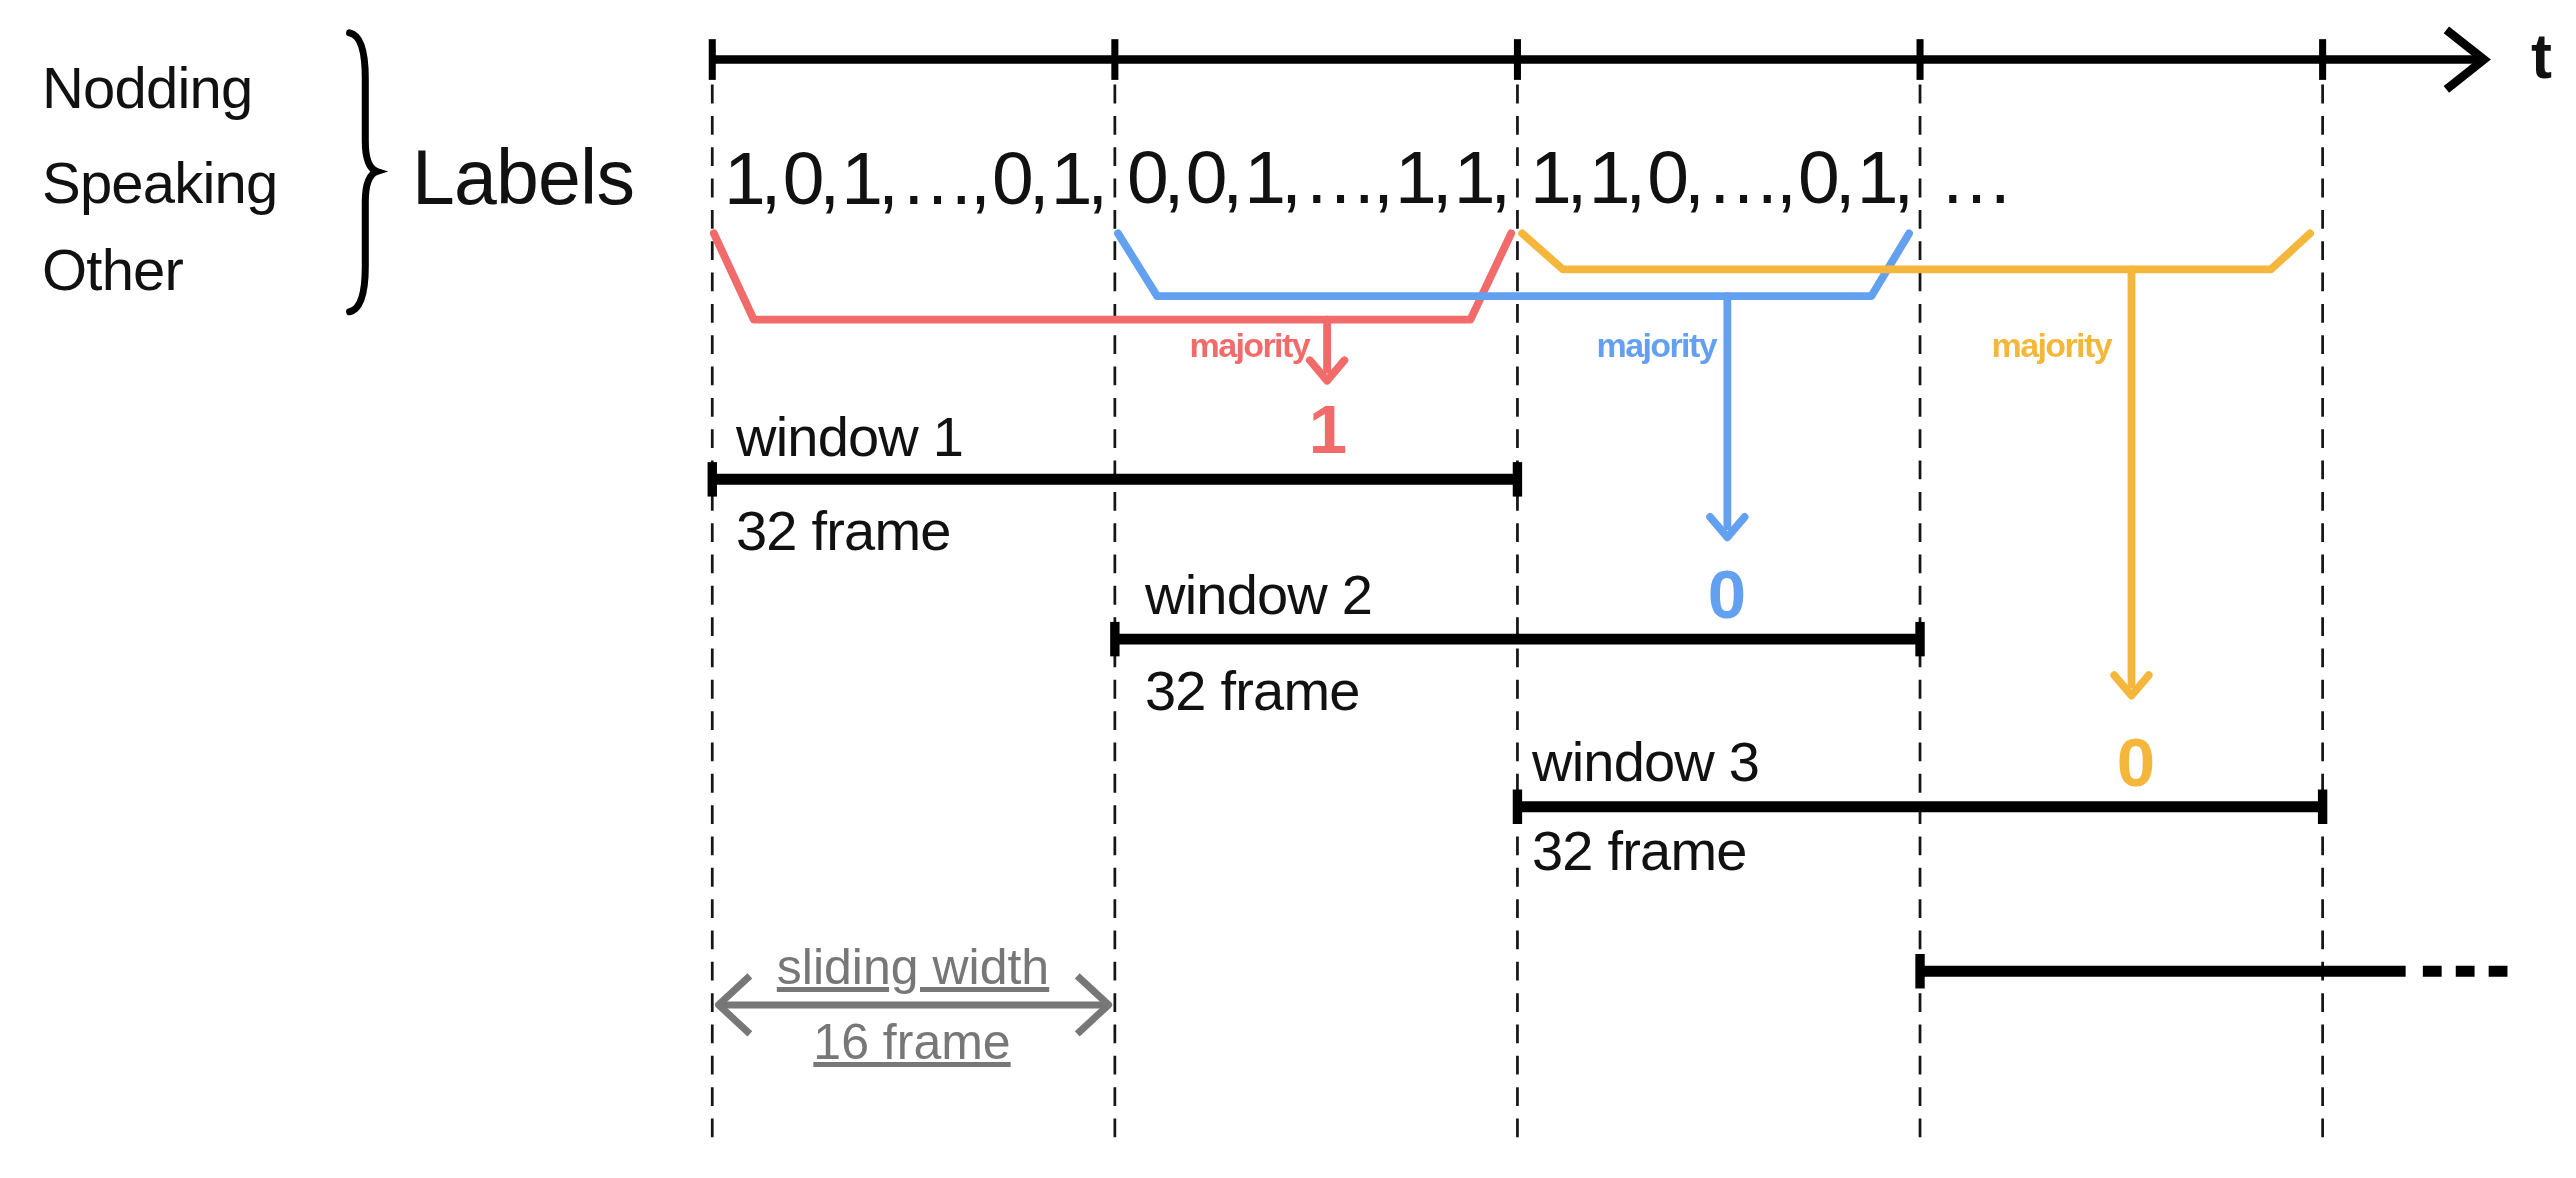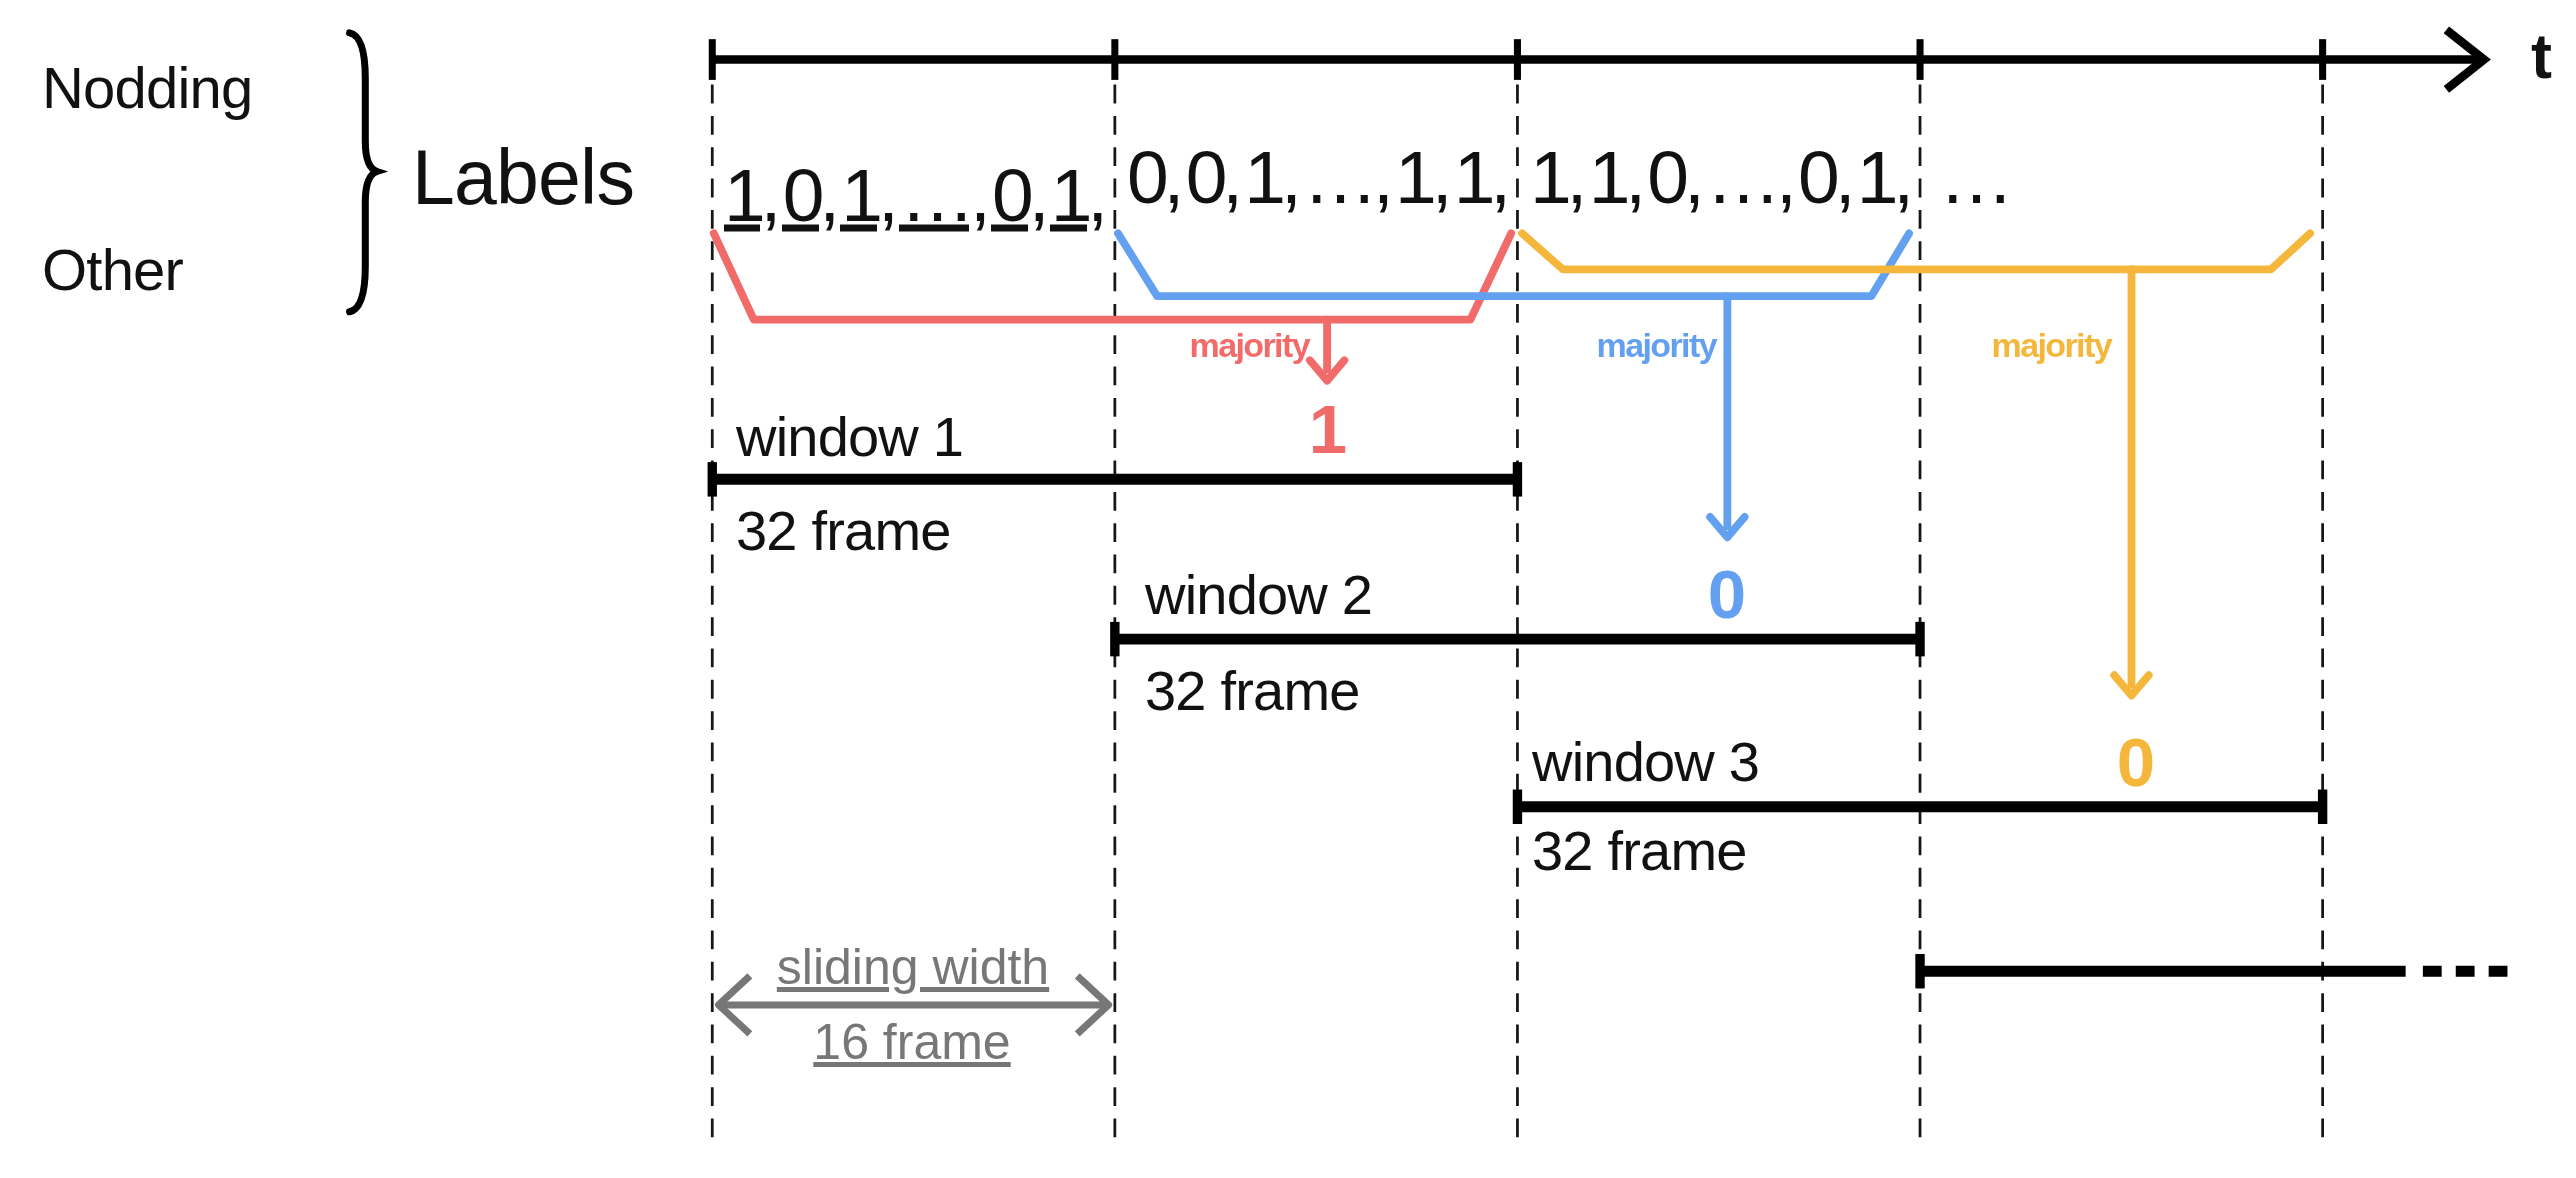--- a/index.html
+++ b/index.html
@@ -104,26 +104,27 @@
     </g>
 
     <g>
       <line class="slidearrow" x1="908" y1="1283" x2="1406" y2="1283"></line>
       <polyline class="slidearrow" points="948,1246 908,1283 948,1320"></polyline>
       <polyline class="slidearrow" points="1366,1246 1406,1283 1366,1320"></polyline>
     </g>
   </svg>
 
   <div class="txt side" style="left:35px;top:88px;">Nodding</div>
+  <div class="txt side" style="left:35px;top:183px;">Speaking</div>
   <div class="txt side" style="left:35px;top:270px;">Other</div>
   <div class="txt title" style="left:405px;top:177px;">Labels</div>
 
   <div class="txt tlab" style="left:2524px;top:56px;">t</div>
 
-  <div class="txt seq" style="left:717px;top:195px;text-decoration:underline;">1, 0, 1, …, 0, 1,</div>
+  <div class="txt seq" style="left:717px;top:178px;">1, 0, 1, …, 0, 1,</div>
   <div class="txt seq" style="left:1120px;top:177px;">0, 0, 1, …, 1, 1,</div>
   <div class="txt seq" style="left:1523px;top:177px;">1, 1, 0, …, 0, 1,</div>
   <div class="txt seq" style="left:1932px;top:177px;">…</div>
 
   <div class="txt maj red rt" style="right:1274px;top:345px;">majority</div>
   <div class="txt maj blue rt" style="right:867px;top:345px;">majority</div>
   <div class="txt maj orange rt" style="right:472px;top:345px;">majority</div>
 
   <div class="txt val red cx" style="left:1321px;top:429px;">1</div>
   <div class="txt val blue cx" style="left:1720px;top:594px;">0</div>

